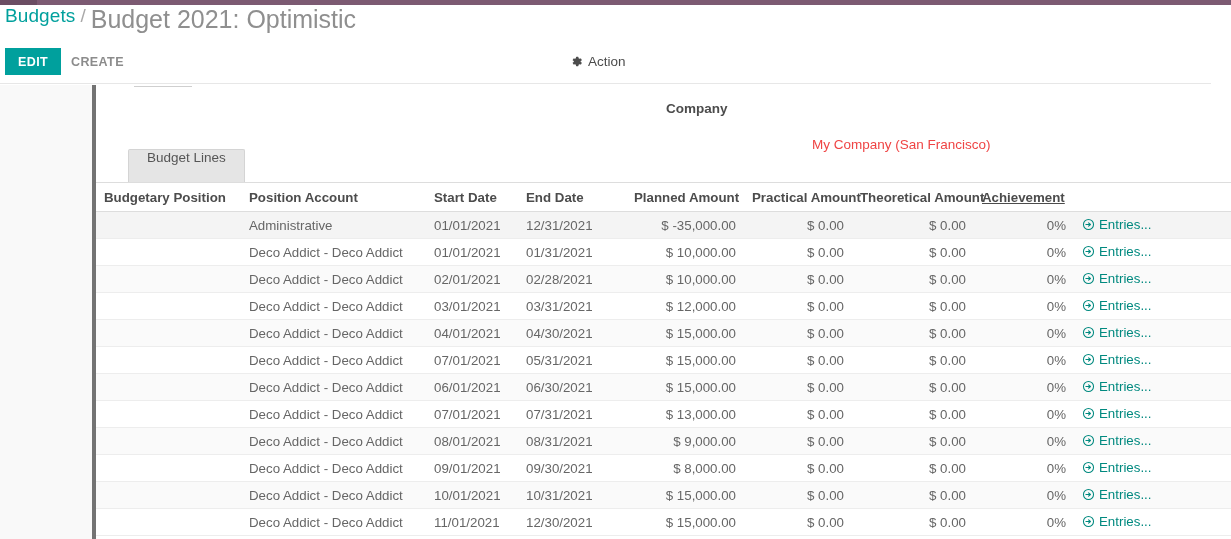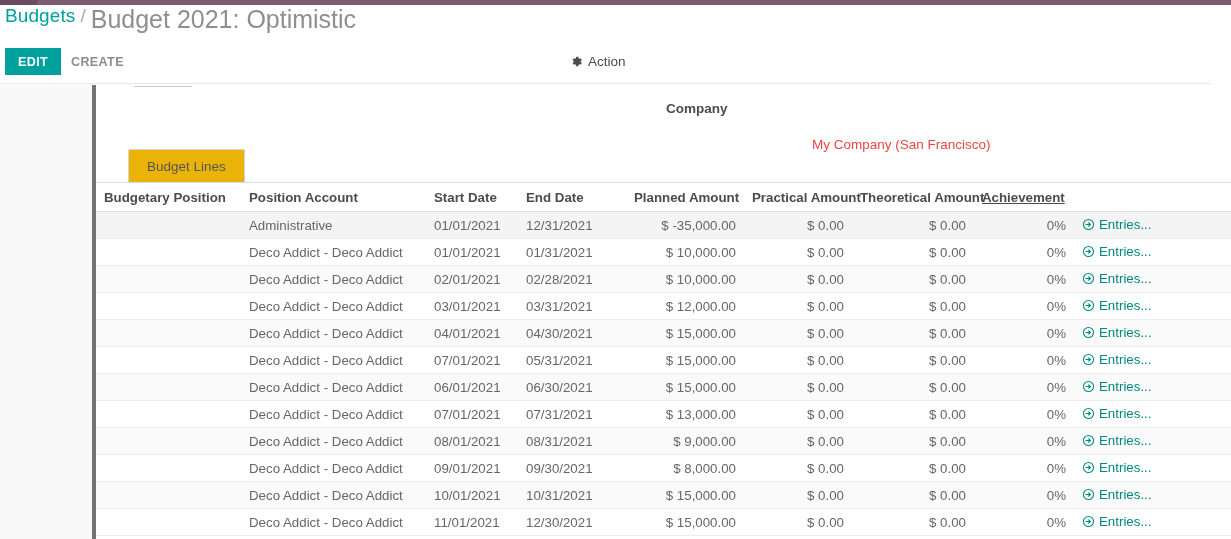--- a/index.html
+++ b/index.html
@@ -120,23 +120,23 @@
     position: absolute; left: 0; top: 64px;
     width: 1139px;
   }
   .tab-strip {
     position: relative; height: 33px;
     padding-left: 32px;
   }
   .tab {
     position: absolute; left: 32px; top: 0;
     height: 33px; padding: 0 18px;
-    display: flex; align-items: center;
+    display: flex; align-items: flex-start;
     font-size: 13.5px; color: #555555;
-    background: #eab308;
+    background: #e5e5e5;
     border: 1px solid #d4d4d4;
     border-bottom: none;
     border-radius: 2px 2px 0 0;
     cursor: pointer;
   }
 
   
   .lines-table {
     position: absolute; left: 0; top: 97px;
     width: 1139px;

